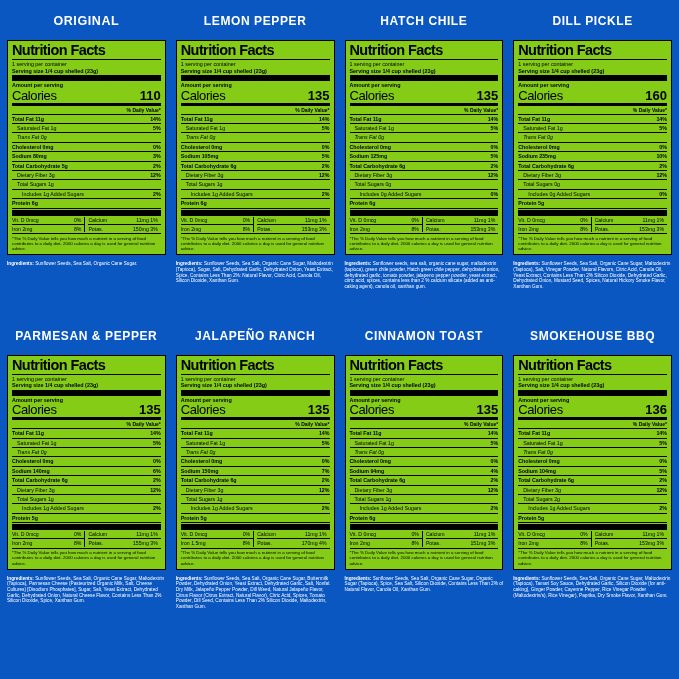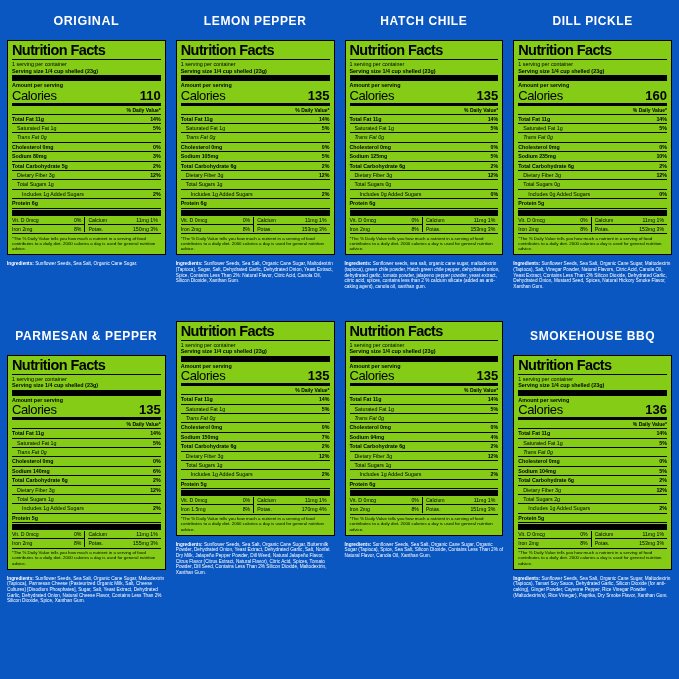--- a/index.html
+++ b/index.html
@@ -594,20 +594,21 @@
               <span>155mg 3%</span>
             </div>
           </div>
         </div>
         <div class="rule-thin"></div>
         <div class="footnote">*The % Daily Value tells you how much a nutrient in a serving of food contributes to a daily diet. 2000 calories a day is used for general nutrition advice.</div>
       </div>
       <div class="ingredients"><span class="lbl">Ingredients: </span><span>Sunflower Seeds, Sea Salt, Organic Cane Sugar, Maltodextrin (Tapioca), Parmesan Cheese (Pasteurized Organic Milk, Salt, Cheese Cultures) [Disodium Phosphates], Sugar, Salt, Yeast Extract, Dehydrated Garlic, Dehydrated Onion, Natural Cheese Flavor, Contains Less Than 2% Silicon Dioxide, Spice, Xanthan Gum.</span></div>
     </div>
     <div class="cell">
+      <div class="flavor-title two-line">JALAPEÑO RANCH</div>
       <div class="panel">
         <div class="nf-title">Nutrition Facts</div>
         <div class="rule-thin"></div>
         <div class="serv">1 serving per container</div>
         <div class="serv serv-b"><span>Serving size</span> <span> 1/4 cup shelled (23g)</span></div>
         <div class="rule-thick"></div>
         <div class="amt">Amount per serving</div>
         <div class="cal-row">
           <span class="cal-label">Calories</span>
           <span class="cal-value">135</span>
@@ -689,20 +690,21 @@
               <span>170mg 4%</span>
             </div>
           </div>
         </div>
         <div class="rule-thin"></div>
         <div class="footnote">*The % Daily Value tells you how much a nutrient in a serving of food contributes to a daily diet. 2000 calories a day is used for general nutrition advice.</div>
       </div>
       <div class="ingredients"><span class="lbl">Ingredients: </span><span>Sunflower Seeds, Sea Salt, Organic Cane Sugar, Buttermilk Powder, Dehydrated Onion, Yeast Extract, Dehydrated Garlic, Salt, Nonfat Dry Milk, Jalapeño Pepper Powder, Dill Weed, Natural Jalapeño Flavor, Citrus Flavor (Citrus Extract, Natural Flavor), Citric Acid, Spices, Tomato Powder, Dill Seed, Contains Less Than 2% Silicon Dioxide, Maltodextrin, Xanthan Gum.</span></div>
     </div>
     <div class="cell">
+      <div class="flavor-title two-line">CINNAMON TOAST</div>
       <div class="panel">
         <div class="nf-title">Nutrition Facts</div>
         <div class="rule-thin"></div>
         <div class="serv">1 serving per container</div>
         <div class="serv serv-b"><span>Serving size</span> <span> 1/4 cup shelled (23g)</span></div>
         <div class="rule-thick"></div>
         <div class="amt">Amount per serving</div>
         <div class="cal-row">
           <span class="cal-label">Calories</span>
           <span class="cal-value">135</span>

